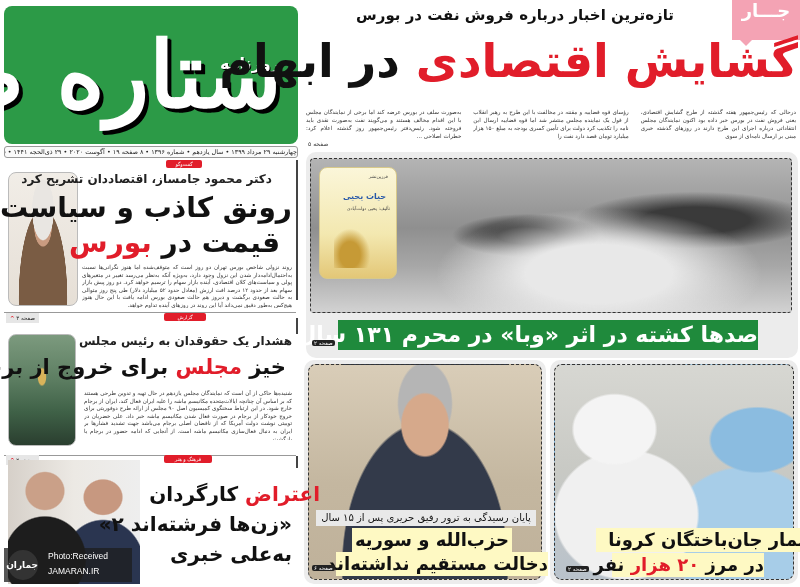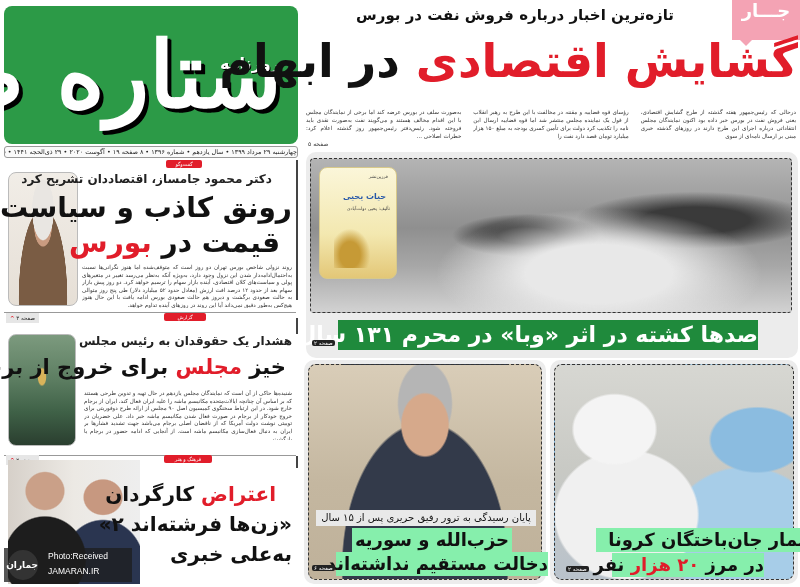--- a/index.html
+++ b/index.html
@@ -117,21 +117,21 @@
   .corona {
     left: 554px; top: 364px; width: 240px; height: 216px;
     background:
       radial-gradient(ellipse at 25% 30%, #f4f4f4 0 16%, transparent 17%),
       radial-gradient(ellipse at 30% 70%, #f0f0f0 0 30%, transparent 31%),
       radial-gradient(ellipse at 85% 35%, #8bbce0 0 16%, transparent 17%),
       radial-gradient(ellipse at 80% 80%, #a7cde8 0 28%, transparent 29%),
       linear-gradient(180deg, #d7d7d2 0%, #c8c9c4 50%, #b9c2cb 100%);
   }
   .cap-box {
-    position: absolute; background: #86efac; color: #111; direction: rtl; text-align: center;
+    position: absolute; background: #fef9c3; color: #111; direction: rtl; text-align: center;
     font-weight: bold; white-space: nowrap;
   }
   .cap-small {
     position: absolute; background: #e9e9e9; color: #111; direction: rtl; text-align: center;
     font-size: 10px; line-height: 16px; white-space: nowrap;
   }
   .red-text { color: #e11d2a; }
   .page-badge {
     position: absolute; font-size: 5.5px; color: #fff; background: #222;
     border-radius: 2px; padding: 0 2px; direction: rtl;
@@ -272,21 +272,21 @@
 </div>
 <div class="story-body" style="left:84px;top:390px;width:208px;height:50px;overflow:hidden;">شنیده‌ها حاکی از آن است که نمایندگان مجلس یازدهم در حال تهیه و تدوین طرحی هستند که بر اساس آن چنانچه ایالات‌متحده مکانیسم ماشه را علیه ایران فعال کند، ایران از برجام خارج شود. در این ارتباط سخنگوی کمیسیون اصل ۹۰ مجلس از ارائه طرح دوفوریتی برای خروج خودکار از برجام در صورت فعال شدن مکانیسم ماشه خبر داد. علی خضریان در توییتی نوشت دولت آمریکا که از ناقضان اصلی برجام می‌باشد جهت تشدید فشارها بر ایران به دنبال فعال‌سازی مکانیسم ماشه است. از آنجایی که ادامه حضور در برجام یا بازگشت.</div>
 <div class="hr" style="left:4px;top:455px;width:292px;"></div>
 <div class="page-tab" style="left:6px;top:455px;">
   <span>صفحه ۲</span>
   <span class="caret">^</span>
 </div>
 
 <div class="section-tag" style="left:164px;top:455px;width:48px;">فرهنگ و هنر</div>
 <div class="portrait p-directors"></div>
-<div class="story-title" style="right:524px;top:480px;font-size:20px;line-height:28px;margin-left:13px;">
+<div class="story-title" style="right:480px;top:480px;font-size:20px;line-height:28px;margin-left:13px;">
   <span class="red-text">اعتراض</span>
   <span>کارگردان</span>
 </div>
 <div class="story-title" style="right:508px;top:510px;font-size:20px;line-height:28px;">«زن‌ها فرشته‌اند ۲»</div>
 <div class="story-title" style="right:508px;top:540px;font-size:20px;line-height:28px;">به‌علی خبری</div>
 
 <div class="watermark">
   <div class="wm-logo">جماران</div>
   <div class="wm-l1">Photo:Received</div>
   <div class="wm-l2">JAMARAN.IR</div>

